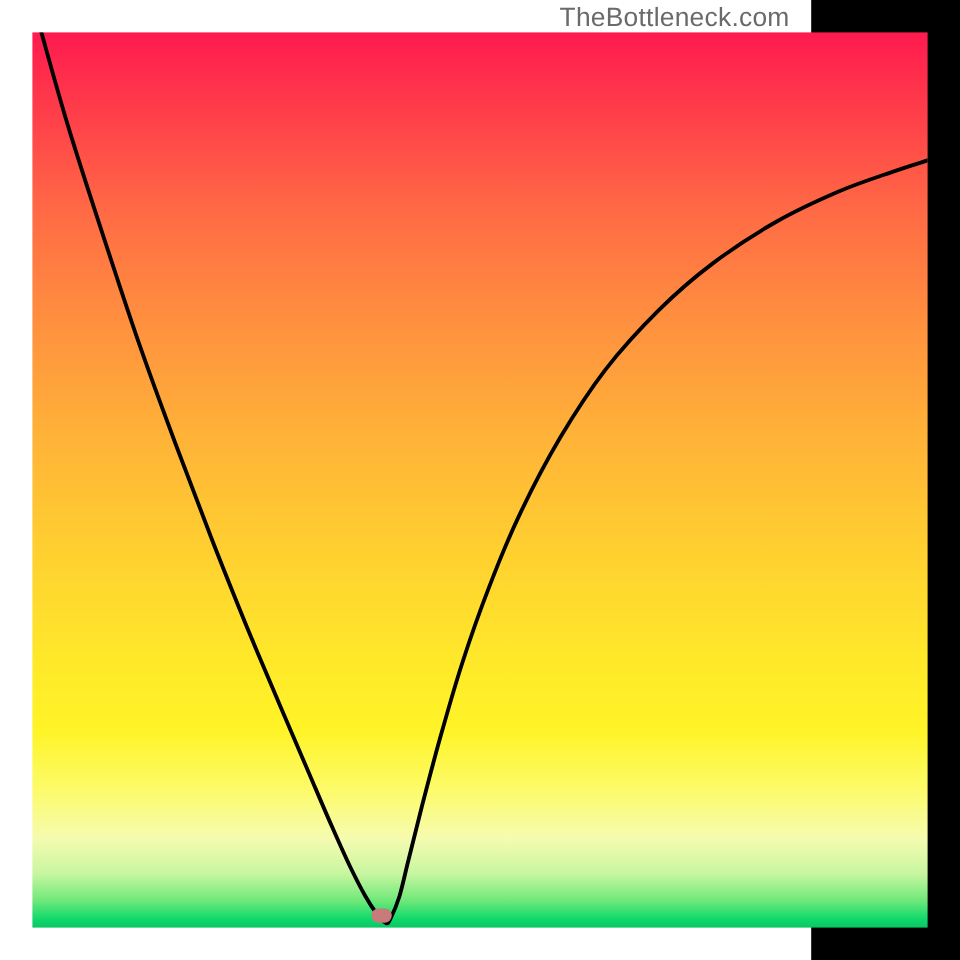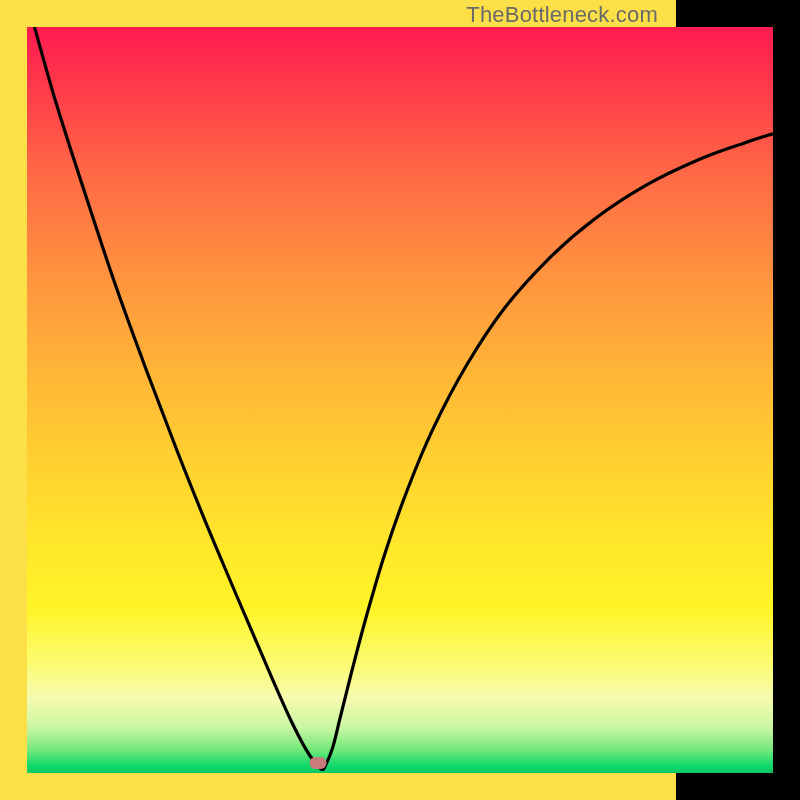--- a/index.html
+++ b/index.html
@@ -9,21 +9,21 @@
     height: 800px;
     background: #000;
     overflow: hidden;
   }
   .frame {
     position: absolute;
     left: 0;
     top: 0;
     width: 676px;
     height: 800px;
-    background: #fde047;
+    background: #ffffff;
   }
   .plot-area {
     position: absolute;
     left: 27px;
     top: 27px;
     width: 746px;
     height: 746px;
     background: linear-gradient(to bottom,
       #ff1a4f 0%,
       #ff3a4a 8%,

